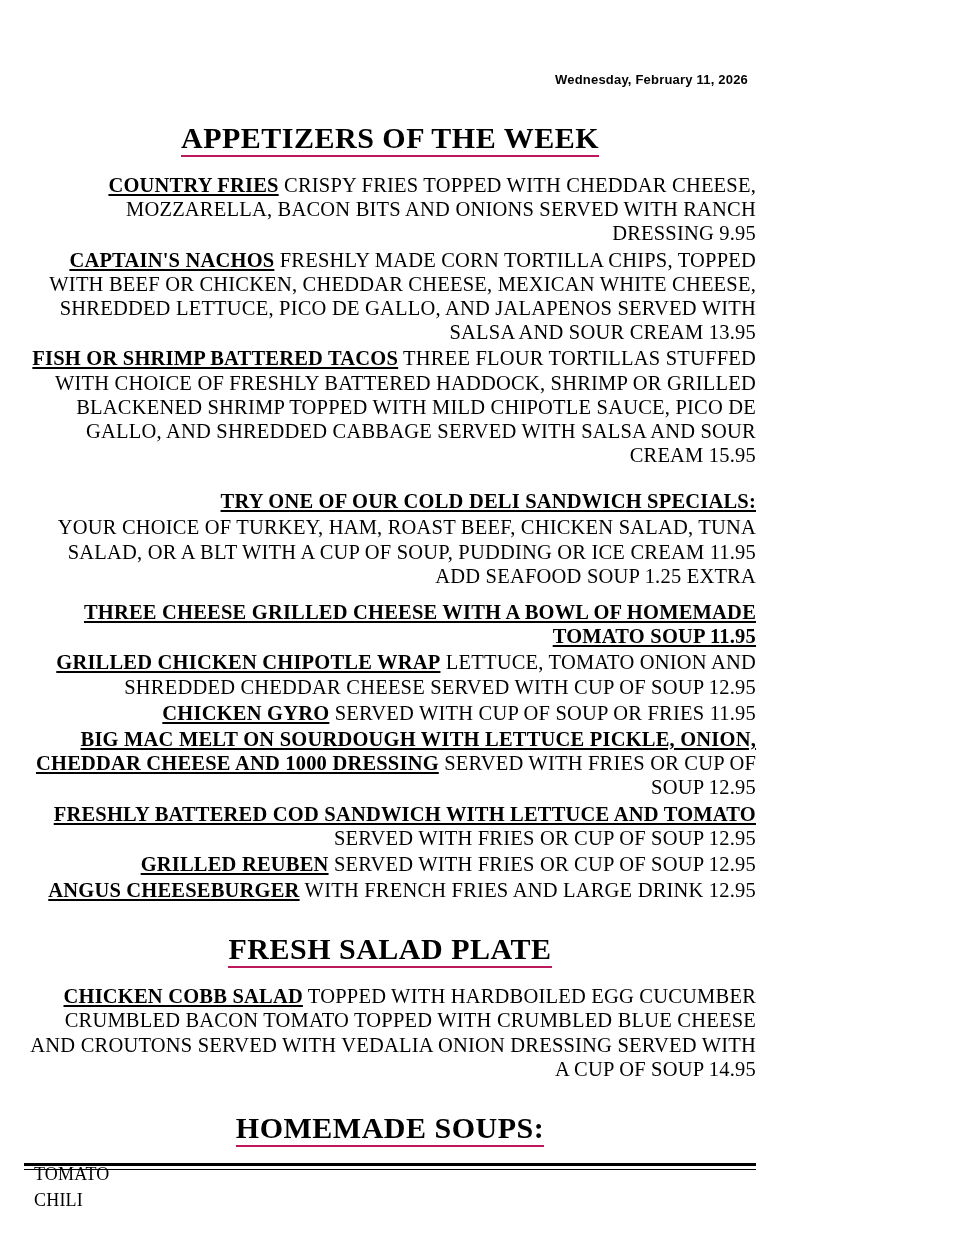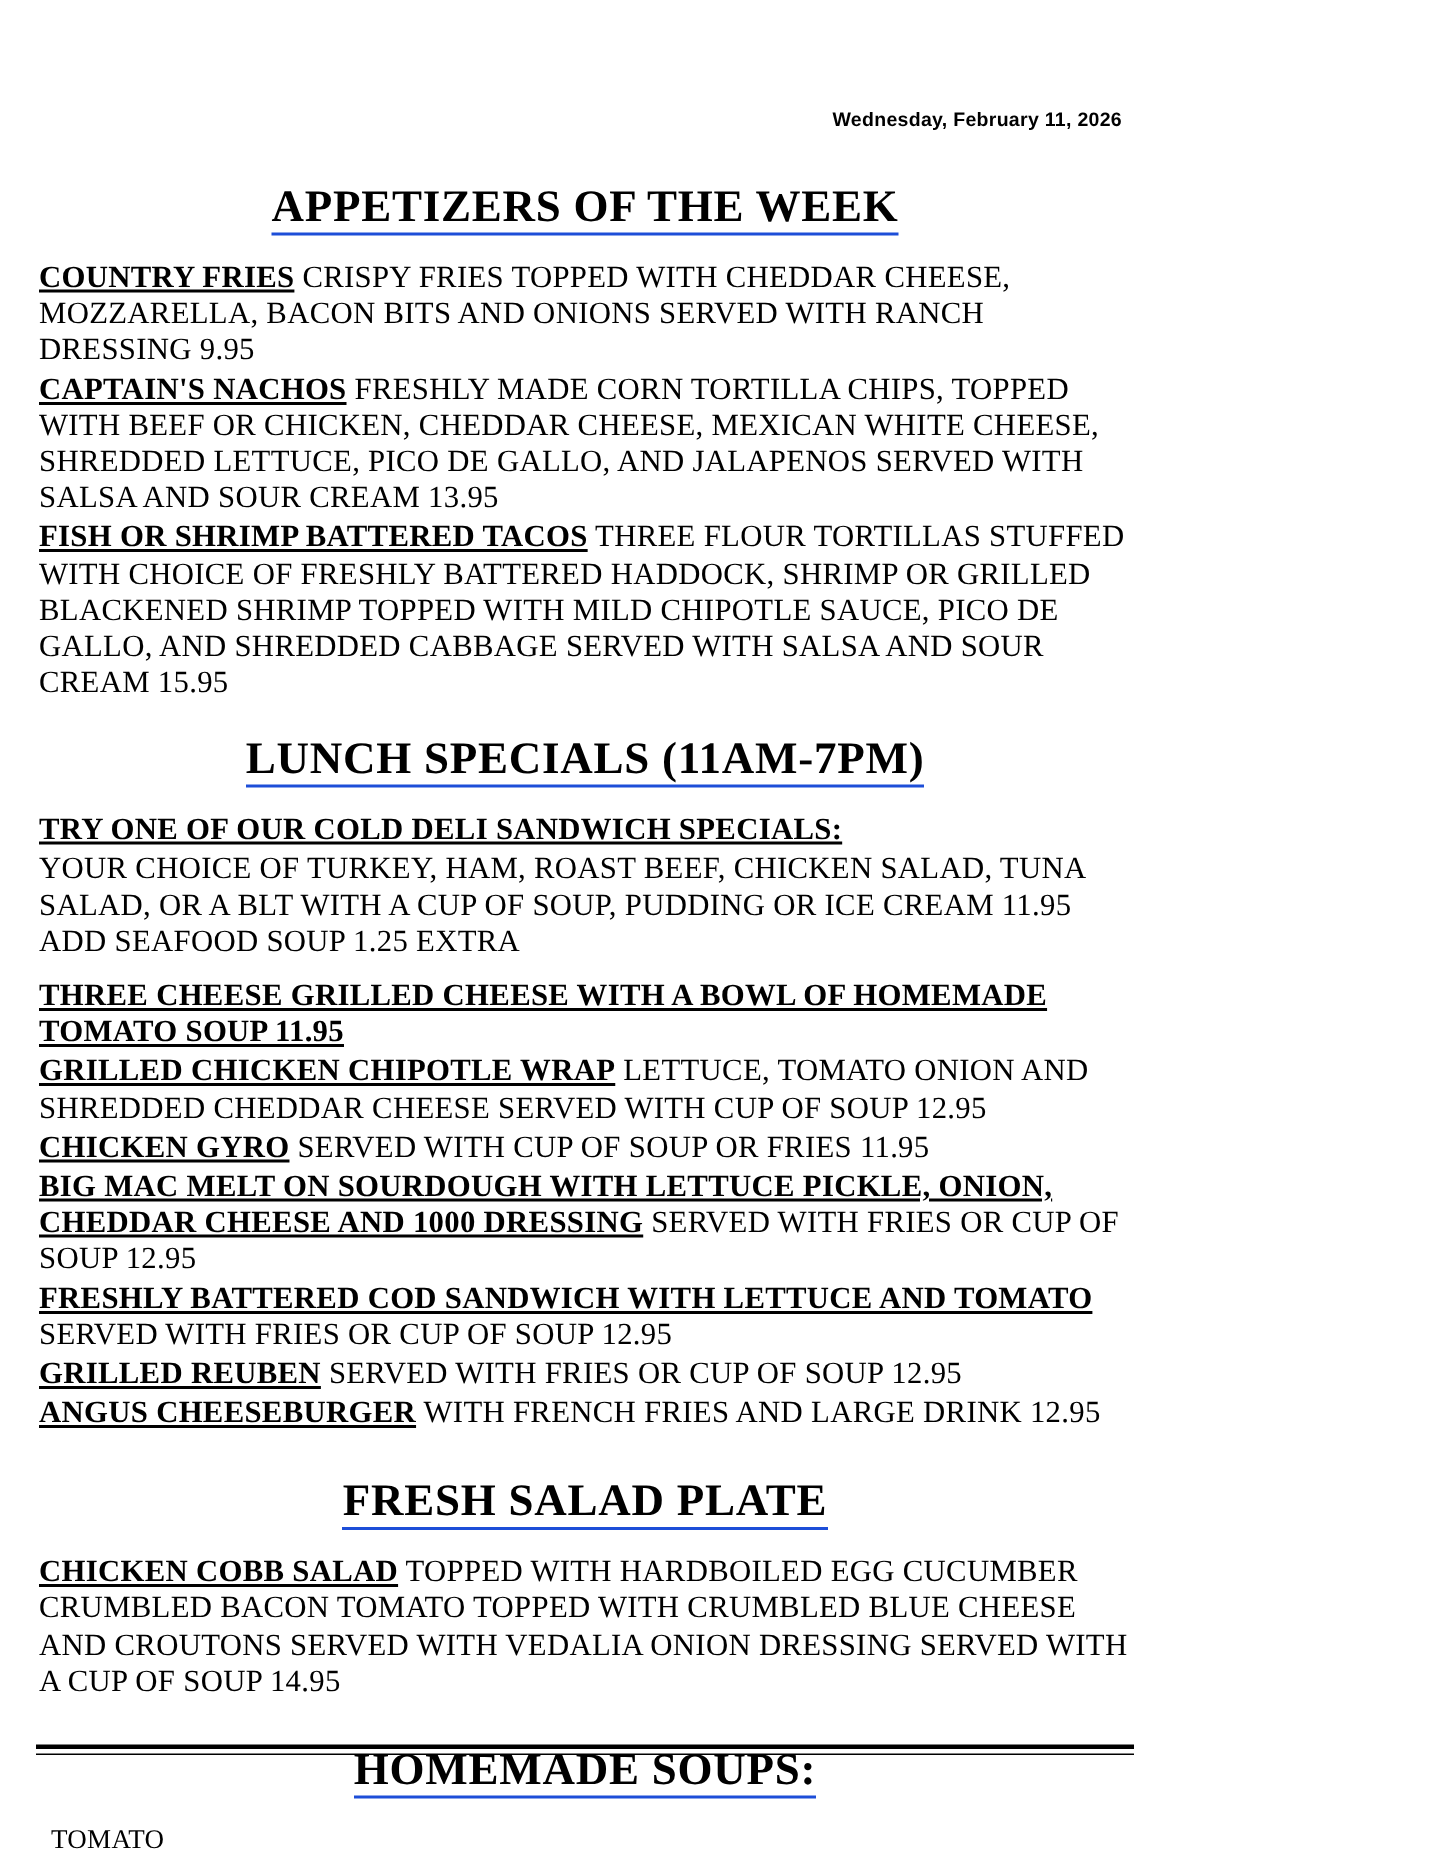--- a/index.html
+++ b/index.html
@@ -36,30 +36,31 @@
     text-align: center;
     font-family: "Liberation Serif", serif;
     font-weight: bold;
     font-size: 30px;
     letter-spacing: 0.5px;
     text-transform: uppercase;
     font-variant: small-caps;
     margin: 0 0 18px 0;
   }
   .section-title span {
-    border-bottom: 2px solid #1d4ed8;
+    border-bottom: 2px solid #be185d;
     padding-bottom: 1px;
   }
   .body-block {
     font-size: 20.5px;
     line-height: 1.18;
     letter-spacing: 0.2px;
     text-transform: uppercase;
     font-variant: small-caps;
     padding-left: 2px;
+    text-align: right;
   }
   .menu-line {
     margin: 0 0 2px 0;
     white-space: normal;
   }
   .u {
     text-decoration: underline;
     text-underline-offset: 2px;
     font-weight: bold;
   }
@@ -120,23 +121,20 @@
       <span>freshly made corn tortilla chips, topped with beef or chicken, cheddar cheese, Mexican white cheese, shredded lettuce, pico de gallo, and jalapenos served with salsa and sour cream 13.95</span>
     </p>
     <p class="menu-line">
       <span class="u">Fish or Shrimp Battered Tacos</span>
       <span>three flour tortillas stuffed with choice of freshly battered haddock, shrimp or grilled blackened shrimp topped with mild chipotle sauce, pico de gallo, and shredded cabbage served with salsa and sour cream 15.95</span>
     </p>
   </div>
 
   <div class="gap-md"></div>
 
-  <div class="section-title">
-    <span>Lunch Specials (11am-7pm)</span>
-  </div>
 
   <div class="body-block">
     <p class="menu-line">
       <span class="u">Try one of our Cold Deli Sandwich Specials:</span>
     </p>
     <p class="menu-line">Your choice of turkey, ham, roast beef, chicken salad, tuna salad, or a BLT with a cup of soup, pudding or ice cream 11.95 add seafood soup 1.25 extra</p>
 
     <div class="gap-sm"></div>
 
     <p class="menu-line">

